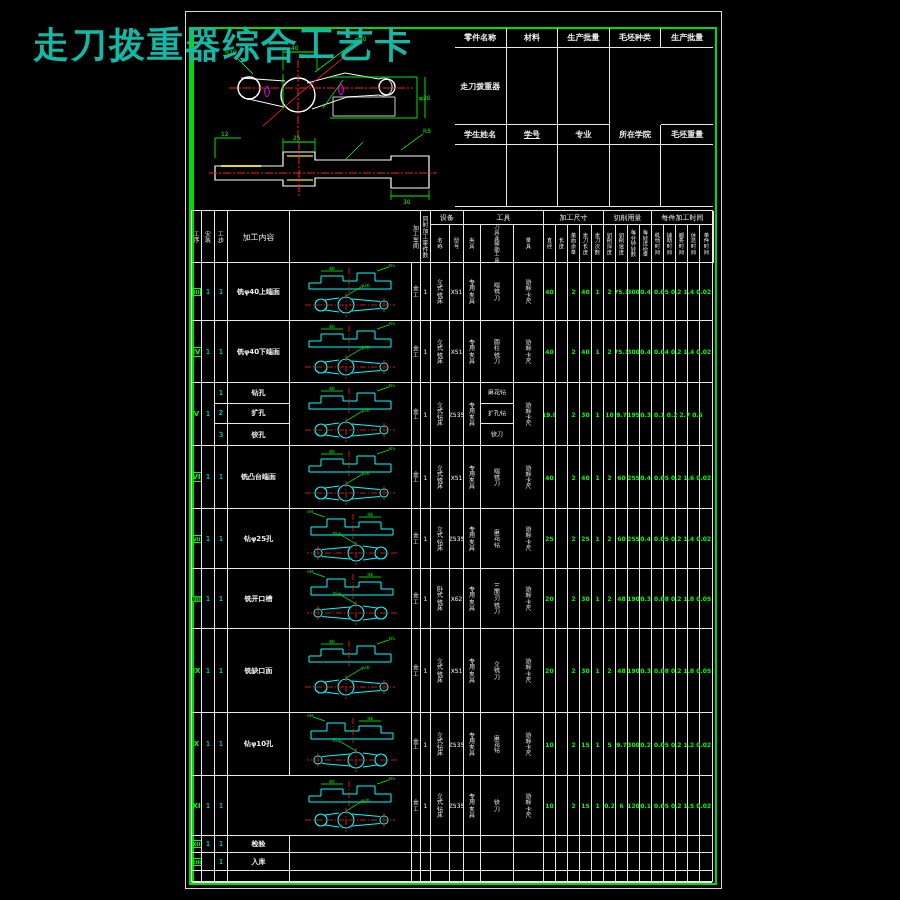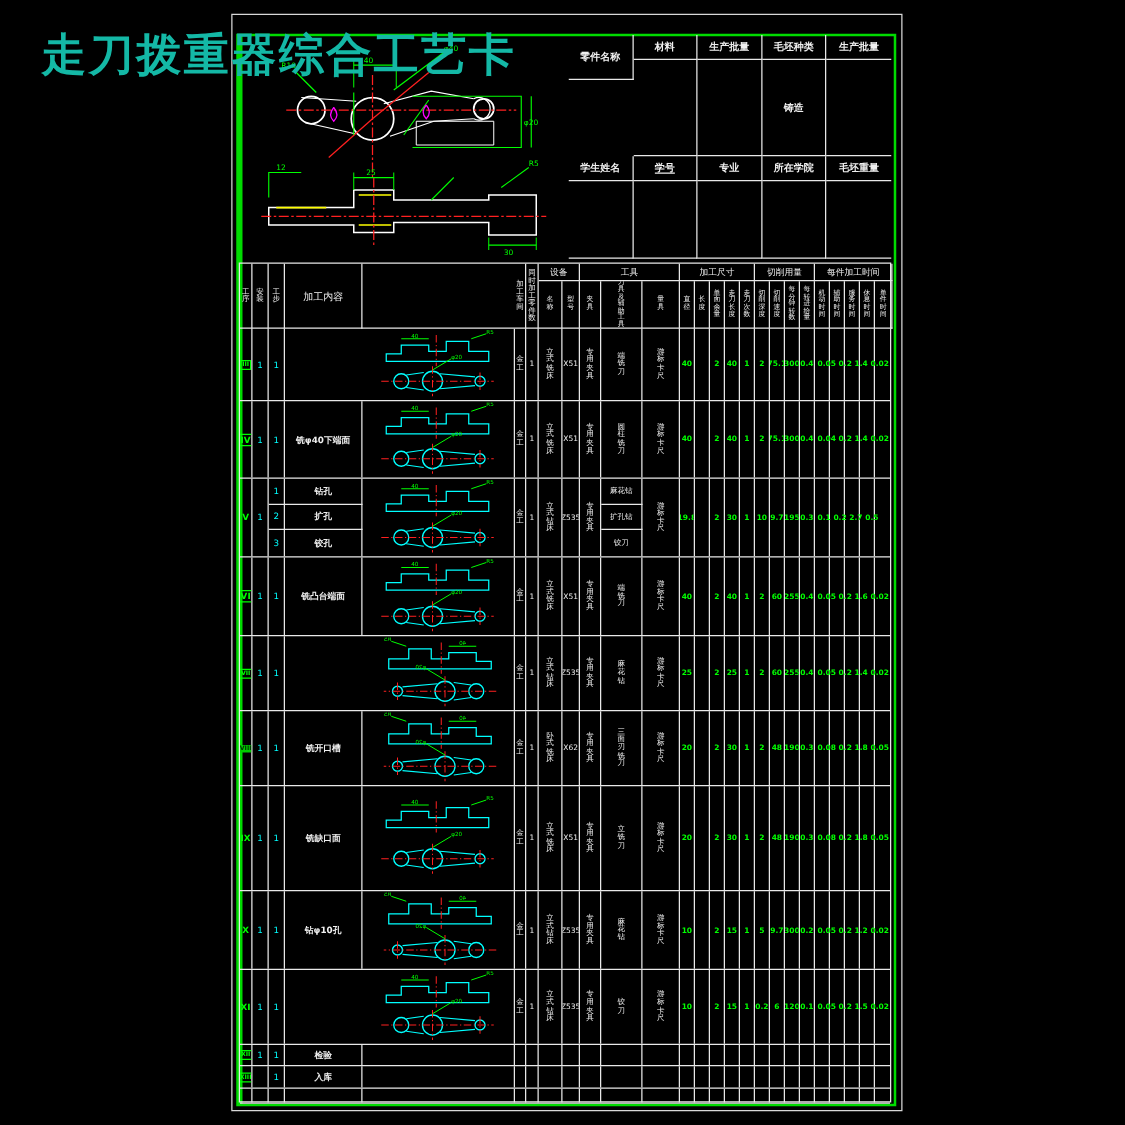--- a/index.html
+++ b/index.html
@@ -78,28 +78,28 @@
       <line x1="206" y1="120" x2="228" y2="104" stroke="#00ff00" stroke-width="0.9"></line>
       <text x="228" y="103" fill="#00ff00" font-size="6" font-family="DejaVu Sans, sans-serif">R5</text>
       <line x1="196" y1="166" x2="234" y2="166" stroke="#00ff00" stroke-width="1"></line>
       <line x1="196" y1="160" x2="196" y2="170" stroke="#00ff00" stroke-width="0.8"></line>
       <line x1="234" y1="160" x2="234" y2="170" stroke="#00ff00" stroke-width="0.8"></line>
       <text x="208" y="174" fill="#00ff00" font-size="6" font-family="DejaVu Sans, sans-serif">30</text>
       <line x1="150" y1="130" x2="168" y2="112" stroke="#00ff00" stroke-width="0.9"></line>
     </svg>
 
   <div id="infotab" class="abs infotab" style="left:455px;top:28px;width:258px;height:179px;">
-      <div class="ic" style="left: 0px; top: 0px; width: 51.6px; height: 36px; font-size: 8px;">零件名称</div>
+      <div class="ic" style="left: 0px; top: 0px; width: 51.6px; height: 20px; font-size: 8px;">零件名称</div>
       <div class="ic" style="left: 51.6px; top: 0px; width: 51.6px; height: 20px; font-size: 8px;">材料</div>
       <div class="ic" style="left: 103.2px; top: 0px; width: 51.6px; height: 20px; font-size: 8px;">生产批量</div>
       <div class="ic" style="left: 154.8px; top: 0px; width: 51.6px; height: 20px; font-size: 8px;">毛坯种类</div>
       <div class="ic" style="left: 206.4px; top: 0px; width: 51.6px; height: 20px; font-size: 8px; border-right: none;">生产批量</div>
+      <div class="ic" style="left: 0px; top: 20px; width: 51.6px; height: 77px; font-size: 8px;">走刀拨重器</div>
       <div class="ic" style="left: 51.6px; top: 20px; width: 51.6px; height: 77px; font-size: 8px;"></div>
       <div class="ic" style="left: 103.2px; top: 20px; width: 51.6px; height: 77px; font-size: 8px;"></div>
-      <div class="ic" style="left: 154.8px; top: 20px; width: 51.6px; height: 77px; font-size: 8px;">铸造</div>
       <div class="ic" style="left: 206.4px; top: 20px; width: 51.6px; height: 77px; font-size: 8px; border-right: none;"></div>
       <div class="ic" style="left: 0px; top: 97px; width: 51.6px; height: 20px; font-size: 8px;">学生姓名</div>
       <div class="ic" style="left: 51.6px; top: 97px; width: 51.6px; height: 20px; font-size: 8px; text-decoration: underline;">学号</div>
       <div class="ic" style="left: 103.2px; top: 97px; width: 51.6px; height: 20px; font-size: 8px;">专业</div>
       <div class="ic" style="left: 154.8px; top: 97px; width: 51.6px; height: 20px; font-size: 8px;">所在学院</div>
       <div class="ic" style="left: 206.4px; top: 97px; width: 51.6px; height: 20px; font-size: 8px; border-right: none;">毛坯重量</div>
       <div class="ic" style="left: 0px; top: 117px; width: 51.6px; height: 62px; font-size: 8px;"></div>
       <div class="ic" style="left: 51.6px; top: 117px; width: 51.6px; height: 62px; font-size: 8px;"></div>
       <div class="ic" style="left: 103.2px; top: 117px; width: 51.6px; height: 62px; font-size: 8px;"></div>
       <div class="ic" style="left: 154.8px; top: 117px; width: 51.6px; height: 62px; font-size: 8px;"></div>
@@ -248,20 +248,21 @@
           <span>时</span>
           <span>间</span>
         </div>
       </div>
       <div class="row" style="top: 52px; height: 58px;">
         <div class="pc grn" style="left: 0px; top: 0px; width: 10px; height: 57px; font-size: 5px; font-weight: bold;">
           <span class="seqbox">III</span>
         </div>
         <div class="pc cyn" style="left: 10px; top: 0px; width: 13px; height: 57px; font-size: 7px;">1</div>
         <div class="pc cyn" style="left: 23px; top: 0px; width: 13px; height: 57px; font-size: 7px;">1</div>
+        <div class="pc" style="left: 36px; top: 0px; width: 62px; height: 57px; font-size: 7px; font-weight: bold;">铣φ40上端面</div>
         <div class="pc vt" style="left: 289px; top: 0px; width: 33px; height: 57px; font-size: 6px;">
           <span>端</span>
           <span>铣</span>
           <span>刀</span>
         </div>
         <div class="pc" style="left: 98px; top: 0px; width: 122px; height: 57px;">
           <svg width="120" height="55" viewBox="0 0 120 55">
             <g>
               <path d="M18,19 L30,19 L30,12 L52,12 L52,17 L66,17 L66,9 L84,9 L84,17 L100,17 L100,25 L18,25 Z" stroke="#00ffff" fill="none" stroke-width="1"></path>
               <line x1="30" y1="7" x2="52" y2="7" stroke="#00ff00" stroke-width="0.8"></line>
@@ -554,20 +555,21 @@
         <div class="pc" style="left: 496px; top: 0px; width: 12px; height: 62px;"></div>
         <div class="pc" style="left: 508px; top: 0px; width: 14px; height: 62px; border-right: none;"></div>
         <div class="times" style="left: 462px; top: 27.5px;">0.05 0.2 1.6 0.02</div>
       </div>
       <div class="row" style="top: 298px; height: 60px;">
         <div class="pc grn" style="left: 0px; top: 0px; width: 10px; height: 59px; font-size: 5px; font-weight: bold;">
           <span class="seqbox">VII</span>
         </div>
         <div class="pc cyn" style="left: 10px; top: 0px; width: 13px; height: 59px; font-size: 7px;">1</div>
         <div class="pc cyn" style="left: 23px; top: 0px; width: 13px; height: 59px; font-size: 7px;">1</div>
+        <div class="pc" style="left: 36px; top: 0px; width: 62px; height: 59px; font-size: 7px; font-weight: bold;">钻φ25孔</div>
         <div class="pc vt" style="left: 289px; top: 0px; width: 33px; height: 59px; font-size: 6px;">
           <span>麻</span>
           <span>花</span>
           <span>钻</span>
         </div>
         <div class="pc" style="left: 98px; top: 0px; width: 122px; height: 59px;">
           <svg width="120" height="57" viewBox="0 0 120 57">
             <g transform="translate(120,0) scale(-1,1)">
               <path d="M18,19 L30,19 L30,12 L52,12 L52,17 L66,17 L66,9 L84,9 L84,17 L100,17 L100,25 L18,25 Z" stroke="#00ffff" fill="none" stroke-width="1"></path>
               <line x1="30" y1="7" x2="52" y2="7" stroke="#00ff00" stroke-width="0.8"></line>

